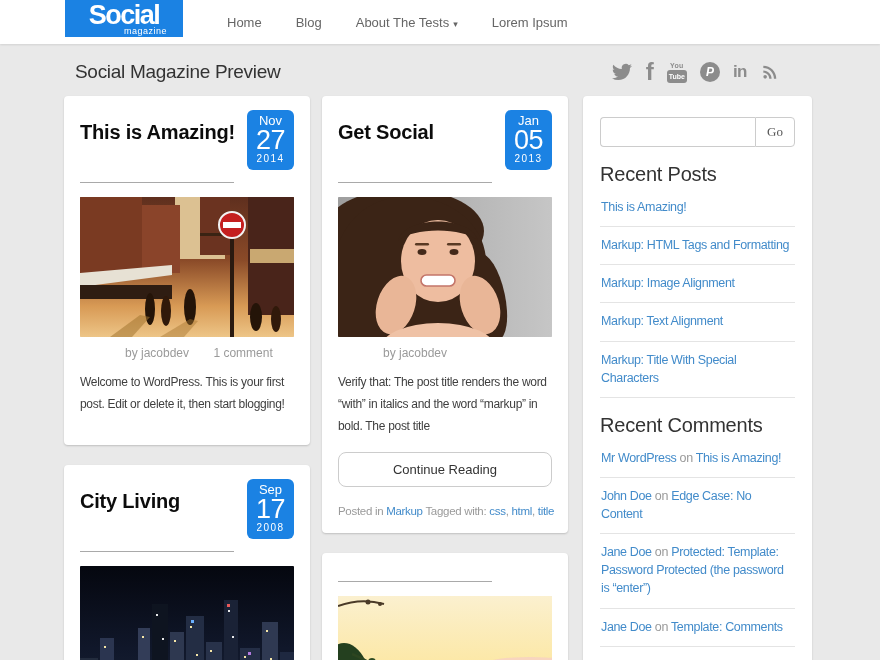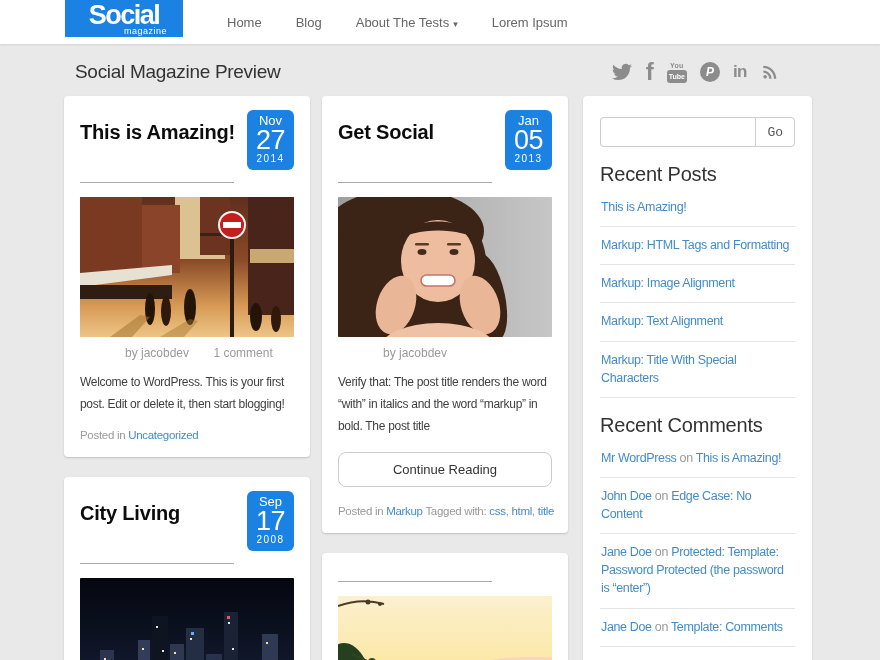--- a/index.html
+++ b/index.html
@@ -86,21 +86,21 @@
   }
   .search-row { display:flex; margin-bottom:15px; }
   .search-input {
     flex:1; min-width:0; height:30px; border:1px solid #ccc; border-right:none;
     border-radius:4px 0 0 4px; padding:0 8px; font-size:13px;
     font-family:"Liberation Sans", sans-serif; outline:none;
   }
   .go-button {
     height:30px; border:1px solid #ccc; border-radius:0 4px 4px 0; background:#fff;
     color:#555; font-size:13px; padding:3px 11px; cursor:pointer;
-    font-family:Liberation Mono, monospace;
+    font-family:Liberation Serif, serif;
   }
   .side-heading { font-size:20px; font-weight:400; color:#333; margin:16px 0 3px; letter-spacing:-.2px; }
   .side-list { list-style:none; margin:0 0 4px; padding:0; }
   .side-item {
     font-size:12.5px; letter-spacing:-.35px; color:#428bca; line-height:1.45;
     padding:9px 1px 10px; border-bottom:1px solid #e4e4e4; cursor:pointer;
   }
   .comment-item { cursor:default; }
   .comment-item .muted { color:#9a9a9a; }
 </style>
@@ -191,24 +191,20 @@
           <ellipse cx="196" cy="122" rx="5" ry="13" fill="#30190a"></ellipse>
           <polygon points="30,140 60,118 70,120 52,140" fill="#a3742f" opacity=".55"></polygon>
           <polygon points="80,140 110,122 118,124 104,140" fill="#a3742f" opacity=".45"></polygon>
         </svg>
       </div>
       <div class="byline">
         <span>by jacobdev</span>
         <span class="comments">1 comment</span>
       </div>
       <p class="excerpt">Welcome to WordPress. This is your first post. Edit or delete it, then start blogging!</p>
-      <div class="card-footer">
-        <span class="muted">Posted in</span>
-        <a class="link">Uncategorized</a>
-      </div>
     </article>
 
     <article class="card">
       <div class="card-head">
         <h2 class="card-title">City Living</h2>
         <div class="date-badge">
           <span class="d-month">Sep</span>
           <span class="d-day">17</span>
           <span class="d-year">2008</span>
         </div>

